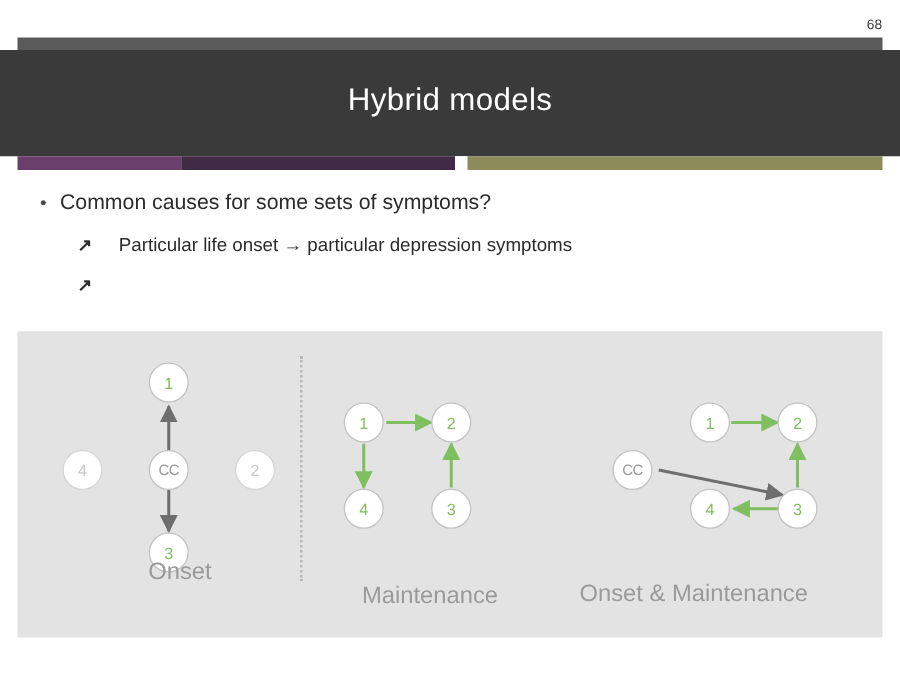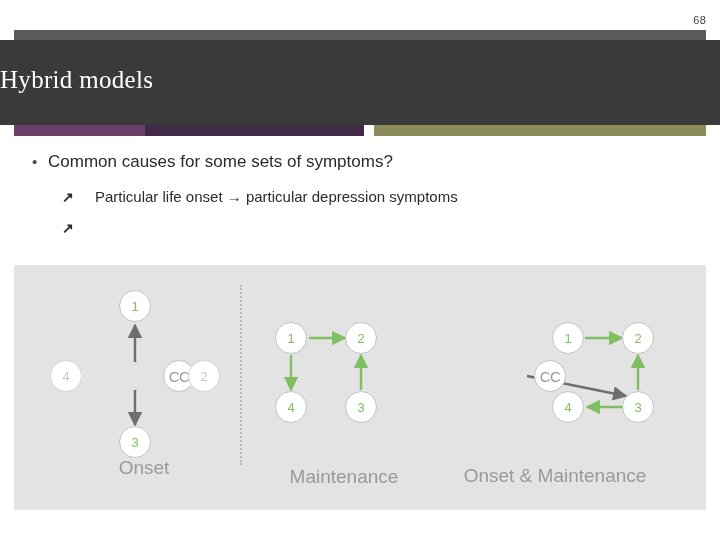--- a/index.html
+++ b/index.html
@@ -48,24 +48,24 @@
     top: 40px;
     width: 720px;
     height: 85px;
     background: #3a3a3a;
   }
   .title-text {
     position: absolute;
     left: 0;
     top: 66px;
     width: 720px;
+    text-align: center;
     color: #ffffff;
     font-size: 25px;
     letter-spacing: 0.3px;
-    font-family: Liberation Serif, serif;
   }
   
   .accent-1 {
     position: absolute;
     left: 14px;
     top: 125px;
     width: 131px;
     height: 11px;
     background: #6b3f6b;
   }
@@ -143,43 +143,42 @@
     border-left: 2px dotted #b8b8b8;
   }
   .divider.d1 { left: 226px; }
 
   .panel-label {
     position: absolute;
     font-size: 19px;
     color: #9a9a9a;
     text-align: center;
   }
-  .panel-label.p1 { left: 40px;  top: 192px; width: 180px; }
+  .panel-label.p1 { left: 40px;  top: 182px; width: 180px; }
   .panel-label.p2 { left: 240px; top: 201px; width: 180px; }
   .panel-label.p3 { left: 416px; top: 200px; width: 250px; }
 
   .node {
     position: absolute;
     width: 32px;
     height: 32px;
     border-radius: 50%;
     background: #ffffff;
     border: 1.5px solid #c2c2c2;
     color: #7fbf5f;
     font-size: 13px;
     display: flex;
     align-items: center;
     justify-content: center;
     box-sizing: border-box;
   }
   .node.cc {
     color: #9a9a9a;
-    font-size: 15px;
+    font-size: 12px;
     letter-spacing: -0.5px;
-    margin-left: 44px;
   }
   .node.faint {
     color: #c8c8c8;
     border-color: #d5d5d5;
   }
   .fig-svg {
     position: absolute;
     left: 0; top: 0;
     width: 692px;
     height: 245px;

